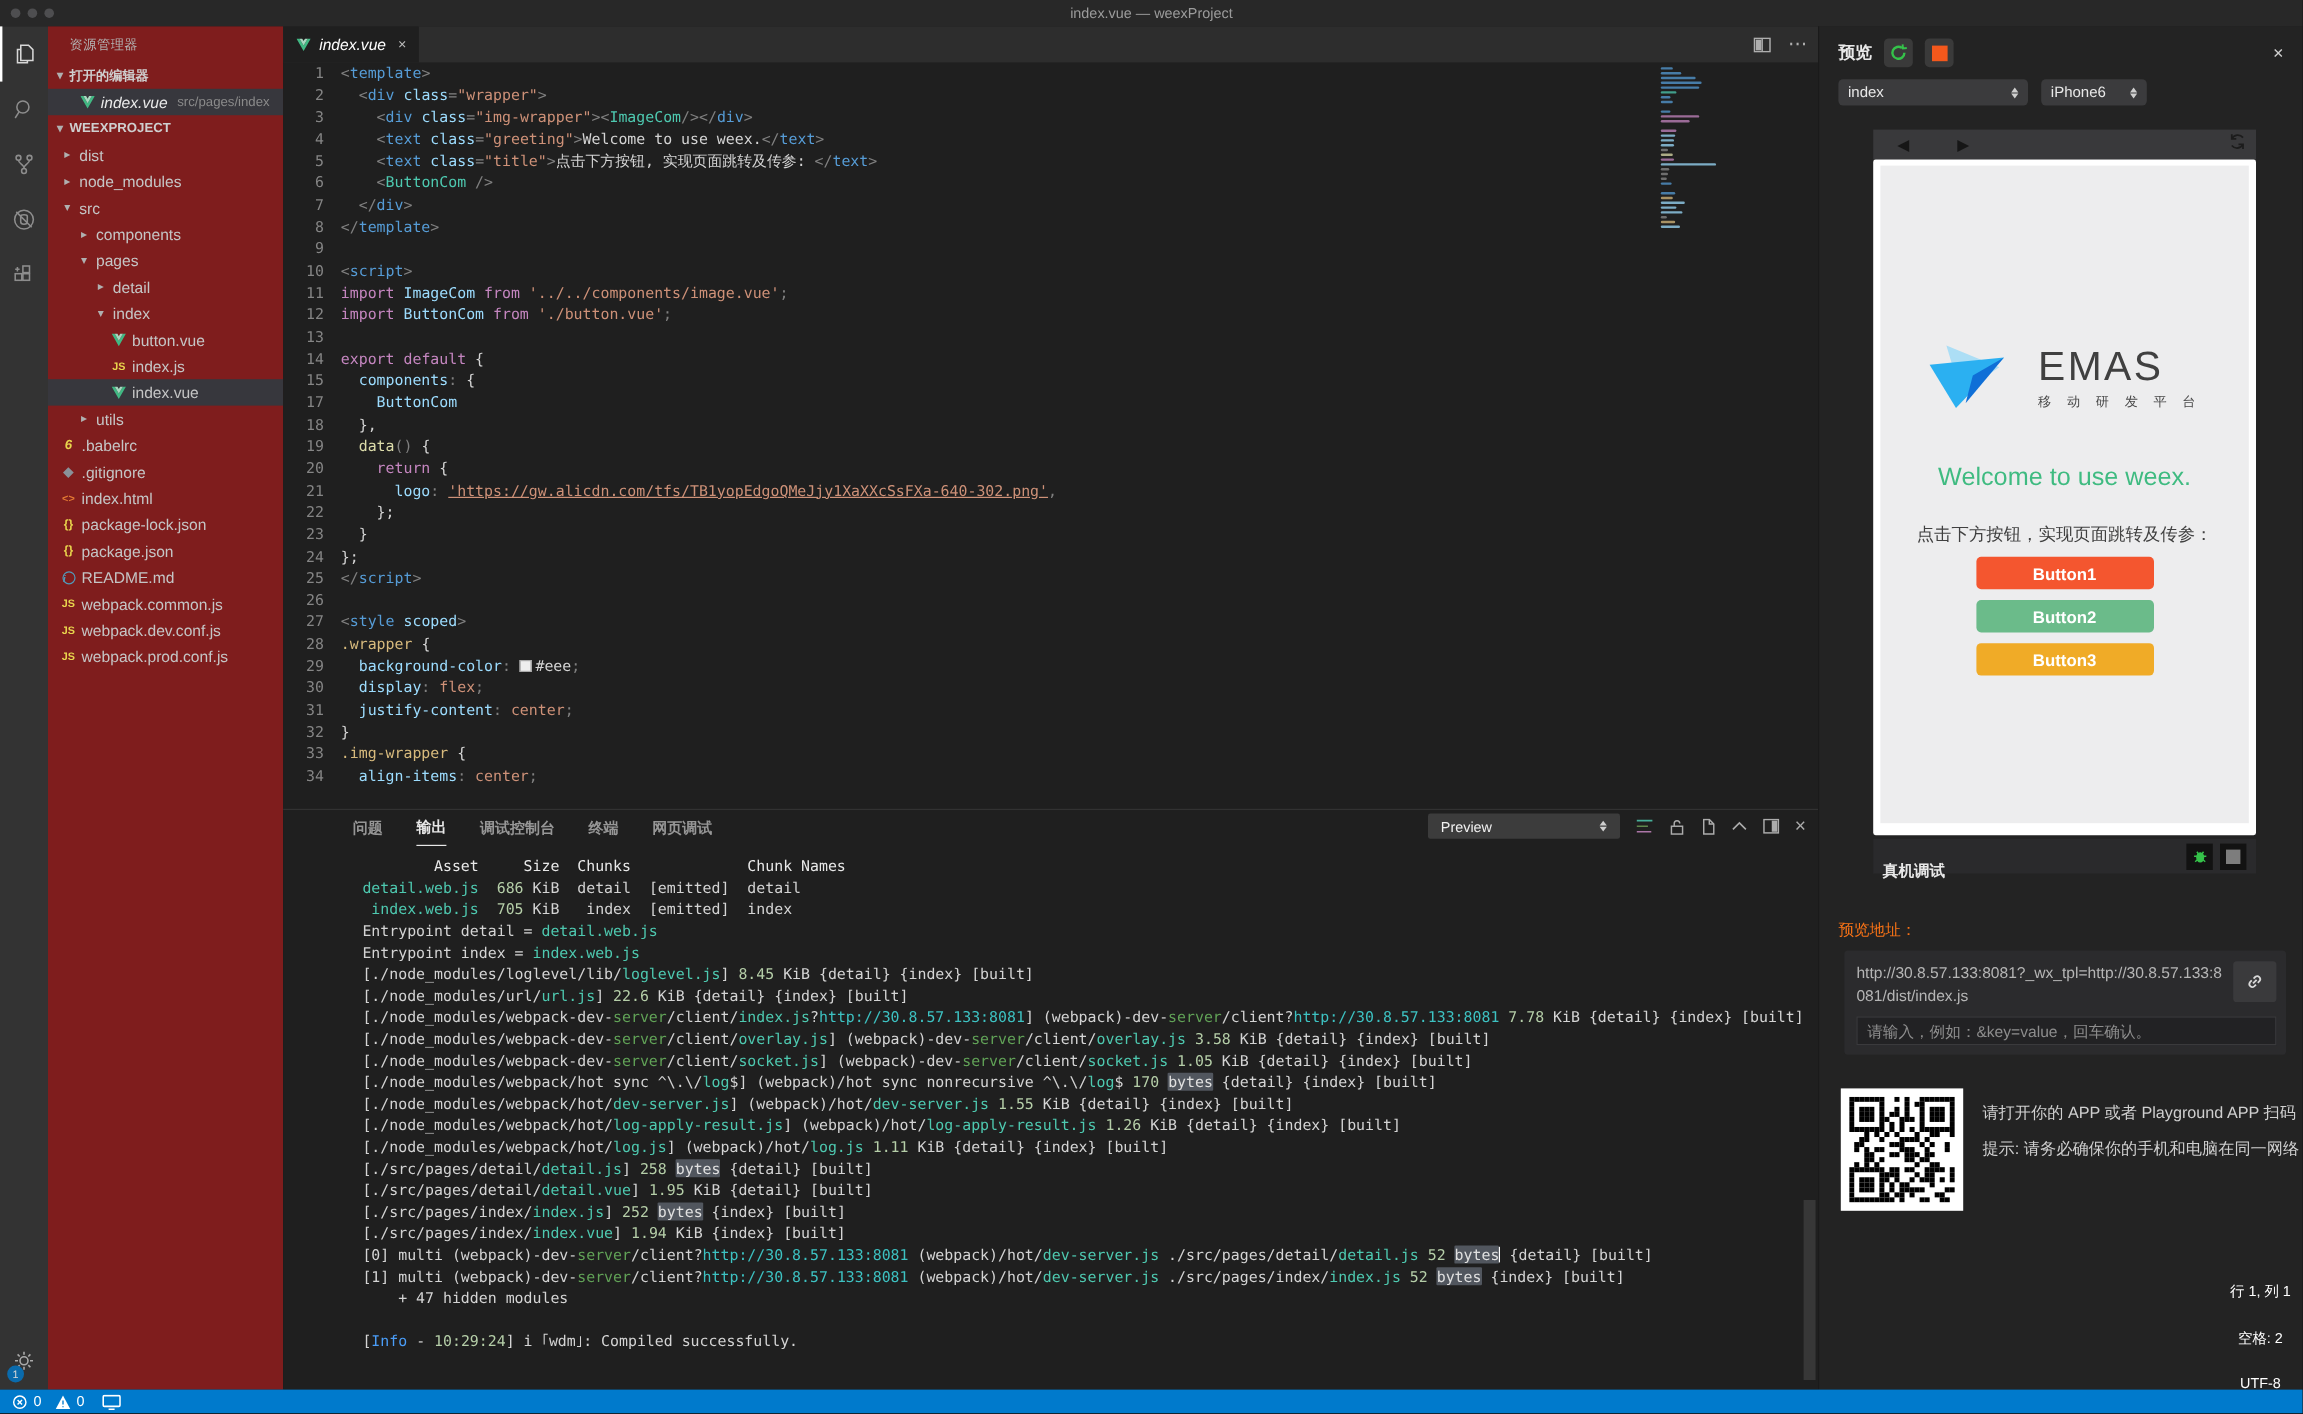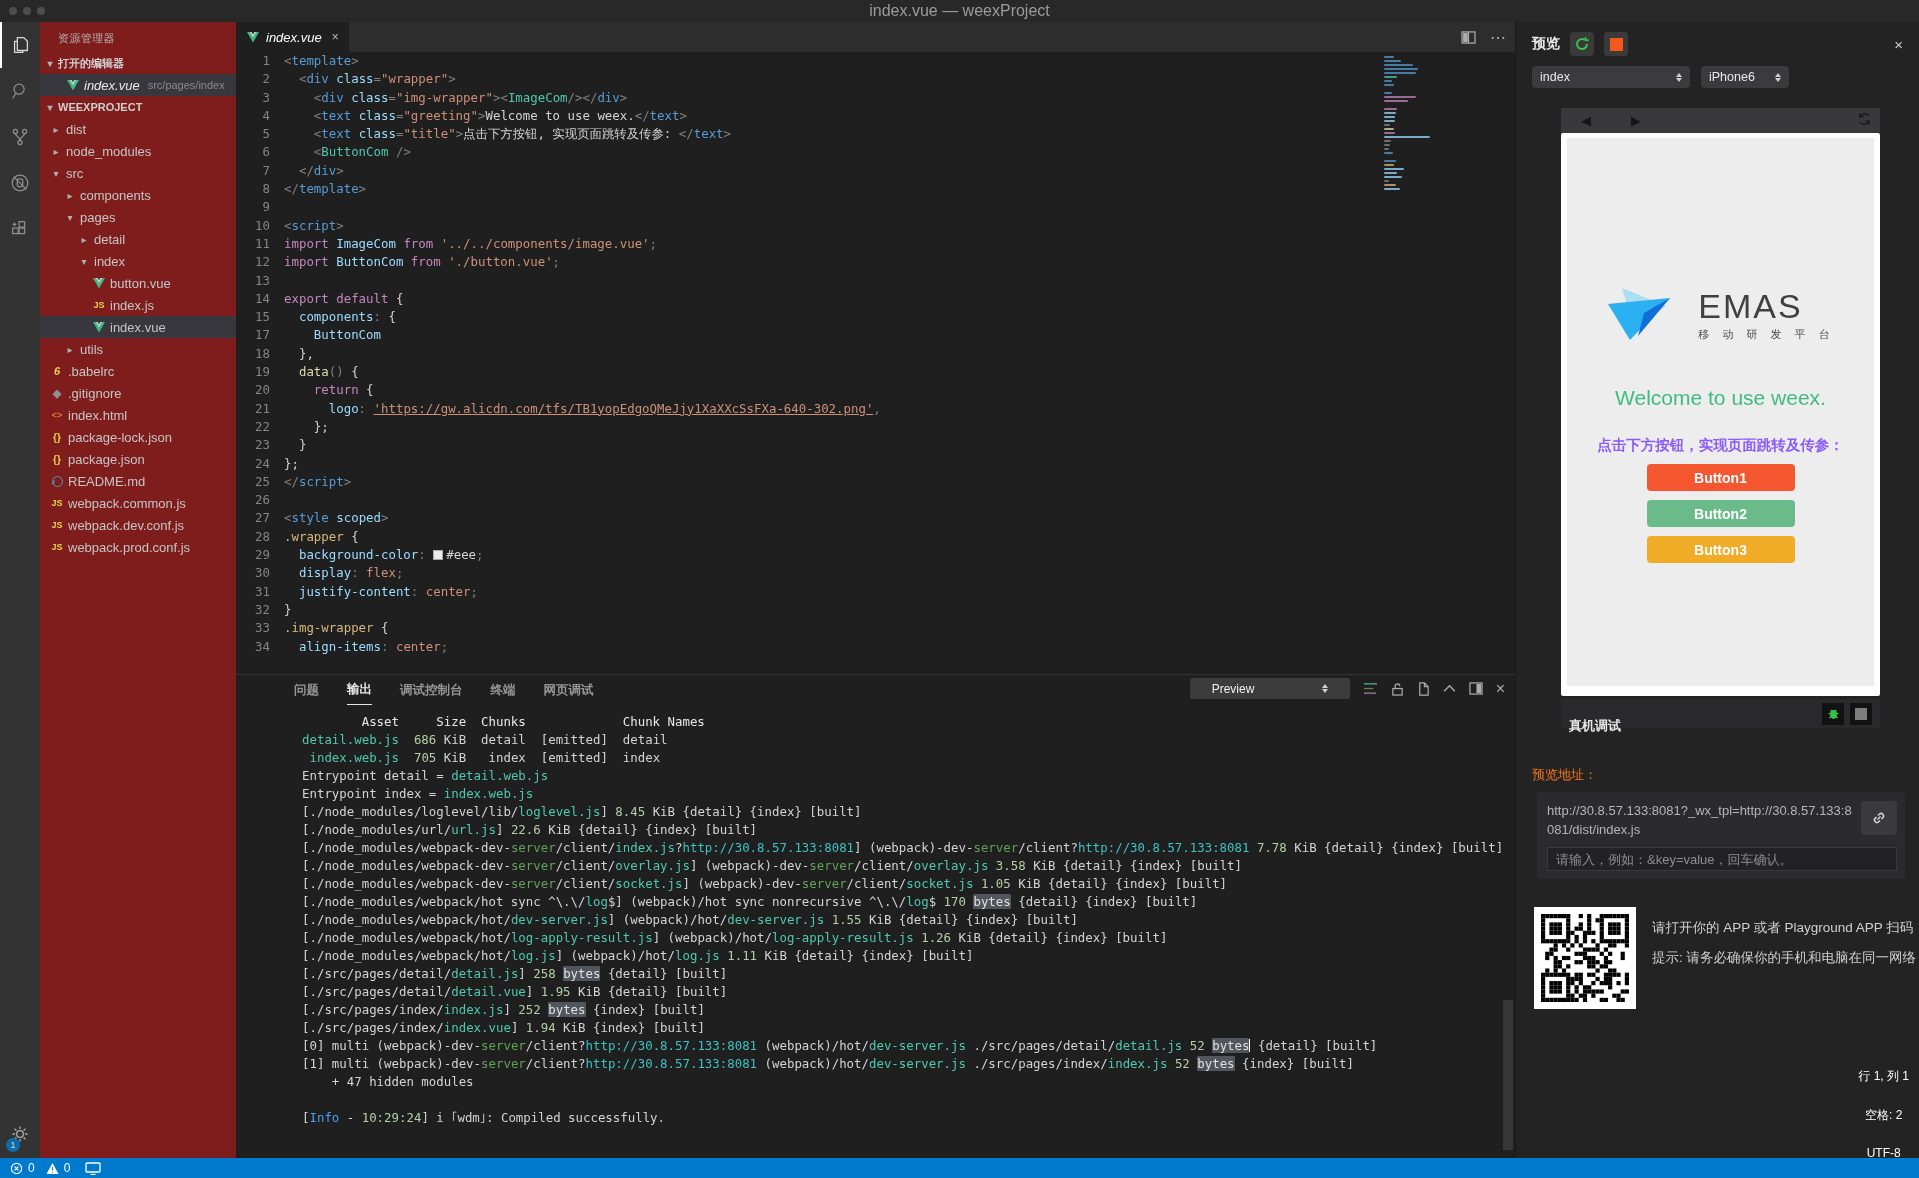--- a/index.html
+++ b/index.html
@@ -3,21 +3,21 @@
 <meta charset="utf-8">
 <style>
   *{margin:0;padding:0;box-sizing:border-box;}
   html,body{background:#111;}
   .app{position:relative;width:1919px;height:1178px;background:#1f1f1f;overflow:hidden;
        font-family:"Liberation Sans",sans-serif;color:#ccc;-webkit-font-smoothing:antialiased;}
   .mono{font-family:"DejaVu Sans Mono",monospace;}
 
   
   .titlebar{position:absolute;left:0;top:0;width:1919px;height:22px;background:#282828;
-            display:flex;align-items:center;justify-content:center;font-size:16px;color:#9b9b9b;}
+            display:flex;align-items:center;justify-content:center;font-size:12px;color:#9b9b9b;}
   .lights{position:absolute;left:9px;top:7px;display:flex;gap:6px;}
   .light{width:8px;height:8px;border-radius:50%;background:#4e4e50;}
 
   
   .activitybar{position:absolute;left:0;top:22px;width:40px;height:1136px;background:#333333;}
   .act-item{width:40px;height:46px;display:flex;align-items:center;justify-content:center;opacity:.55;}
   .act-item.active{opacity:1;border-left:2px solid #fff;}
   .act-item svg{stroke:#d7d7d7;fill:none;stroke-width:1.4;}
   .act-bottom{position:absolute;bottom:4px;left:0;width:40px;height:40px;display:flex;align-items:center;justify-content:center;opacity:.8;}
   .badge{position:absolute;left:6px;bottom:2px;min-width:14px;height:14px;border-radius:8px;background:#007acc;
@@ -60,21 +60,21 @@
   .minimap{position:absolute;right:83px;top:4px;width:48px;}
   .mm-bar{height:2px;margin-bottom:2px;border-radius:1px;opacity:.75;}
 
   
   .panel{position:relative;height:483px;background:#1f1f1f;}
   .ptabs{position:relative;height:30px;display:flex;align-items:center;padding-left:58px;gap:28px;}
   .ptab{font-size:12.5px;color:#969696;font-weight:bold;height:30px;display:flex;align-items:center;}
   .ptab.active{color:#e7e7e7;border-bottom:1px solid #e7e7e7;}
   .panel-actions{position:absolute;right:10px;top:3px;display:flex;align-items:center;gap:13px;color:#c5c5c5;}
   .psel{width:160px;height:21px;background:#3c3c3c;color:#f0f0f0;font-size:12px;display:flex;align-items:center;
-        padding:0 22px;justify-content:space-between;border-radius:2px;}
+        padding:0 11px;justify-content:space-between;border-radius:2px;}
   .updown{display:inline-flex;flex-direction:column;gap:1px;}
   .updown i{display:block;width:0;height:0;border-left:3.5px solid transparent;border-right:3.5px solid transparent;}
   .updown .u{border-bottom:4px solid #cfcfcf;} .updown .d{border-top:4px solid #cfcfcf;}
   .pa-ic{opacity:.85;display:flex;align-items:center;}
   .out{padding:8px 0 0 66px;}
   .out-line{height:18px;line-height:18px;font-size:12.4px;white-space:pre;}
   .panel-scroll{position:absolute;right:2px;bottom:8px;width:10px;height:150px;background:#4a4a4a;opacity:.55;}
 
   
   .statusbar{position:absolute;left:0;top:1158px;width:1919px;height:20px;background:#007acc;color:#fff;
@@ -96,21 +96,21 @@
   .phone-toolbar{margin:20px 0 0 45px;width:319px;height:25px;background:#39393b;display:flex;align-items:center;}
   .nav-cell{width:50px;text-align:center;color:#161616;font-size:13px;}
   .sync{margin-left:auto;margin-right:8px;}
   .phone{margin-left:45px;width:319px;height:563px;background:#fff;border-radius:2px;padding:5px 6px 10px 6px;}
   .screen{width:100%;height:100%;background:#ededee;display:flex;flex-direction:column;align-items:center;}
   .brand{display:flex;align-items:center;gap:8px;margin-top:148px;}
   .brand-col{display:flex;flex-direction:column;align-items:flex-start;}
   .brand-name{font-size:34px;color:#404040;letter-spacing:2px;line-height:34px;}
   .brand-sub{font-size:11px;color:#4a4a4a;letter-spacing:5px;margin-top:4px;}
   .greeting{margin-top:42px;font-size:21px;color:#3fbb81;}
-  .tip{margin-top:26px;font-size:14.5px;font-weight:bold;color:#8b5cf6;}
+  .tip{margin-top:26px;font-size:14.5px;font-weight:normal;color:#404040;}
   .pbtn{width:148px;height:27px;border-radius:4px;color:#fff;font-size:14px;font-weight:bold;
         display:flex;align-items:center;justify-content:center;margin-top:9px;}
   .devbar{margin:3px 0 0 45px;width:319px;height:29px;background:#2a2a2c;display:flex;align-items:center;padding:0 8px;gap:8px;}
   .devbar .dlabel{font-size:13px;font-weight:bold;color:#e8e8e8;margin-top:24px;}
   .dev-ic{margin-left:auto;display:flex;gap:6px;}
   .dev-btn{width:22px;height:22px;background:#121212;display:flex;align-items:center;justify-content:center;}
   .graysq{width:12px;height:12px;background:#7d7d7d;}
   .addr-label{margin:38px 0 8px 16px;font-size:13px;color:#f97316;}
   .addr-box{margin:0 14px 0 21px;background:#2b2b2d;border-radius:3px;padding:9px 8px 8px 10px;}
   .addr-row{display:flex;gap:8px;}

